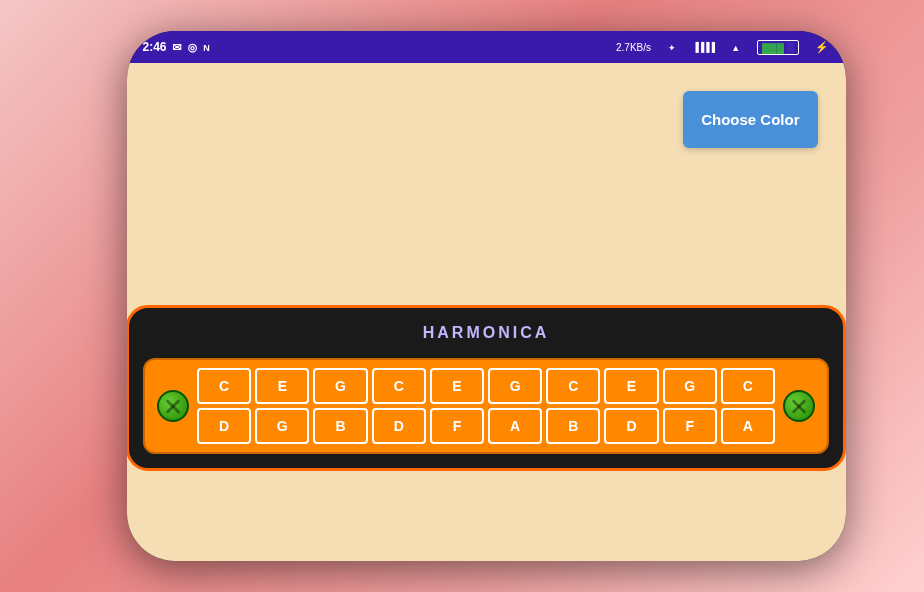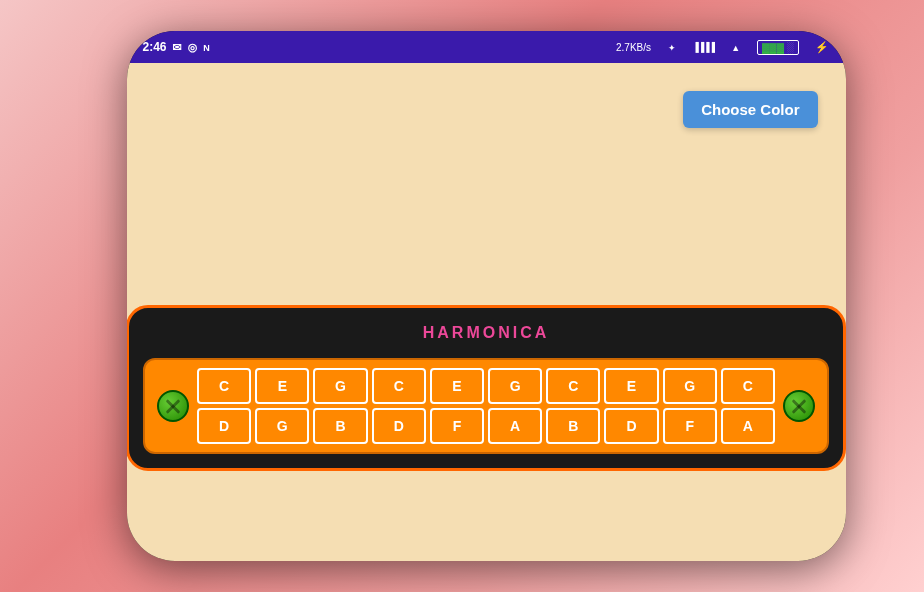--- a/index.html
+++ b/index.html
@@ -86,21 +86,21 @@
     }
 
     .choose-color-btn {
       position: absolute;
       top: 28px;
       right: 28px;
       background: #4a90d9;
       color: white;
       border: none;
       border-radius: 6px;
-      padding: 10px 18px;
+      padding: 20px 18px;
       font-size: 15px;
       font-weight: bold;
       cursor: pointer;
       box-shadow: 0 2px 6px rgba(0,0,0,0.2);
     }
 
     .harmonica-container {
       position: absolute;
       bottom: 90px;
       left: 50%;
@@ -111,21 +111,21 @@
     .harmonica-body {
       background: #1a1a1a;
       border-radius: 22px;
       padding: 10px 14px 14px 14px;
       border: 3px solid #ff6600;
       position: relative;
     }
 
     .harmonica-title {
       text-align: center;
-      color: #ec4899;
+      color: #c4b5fd;
       font-size: 16px;
       font-weight: bold;
       letter-spacing: 3px;
       margin-bottom: 10px;
       padding: 6px 0;
     }
 
     .harmonica-keys-area {
       background: #ff8800;
       border-radius: 12px;

